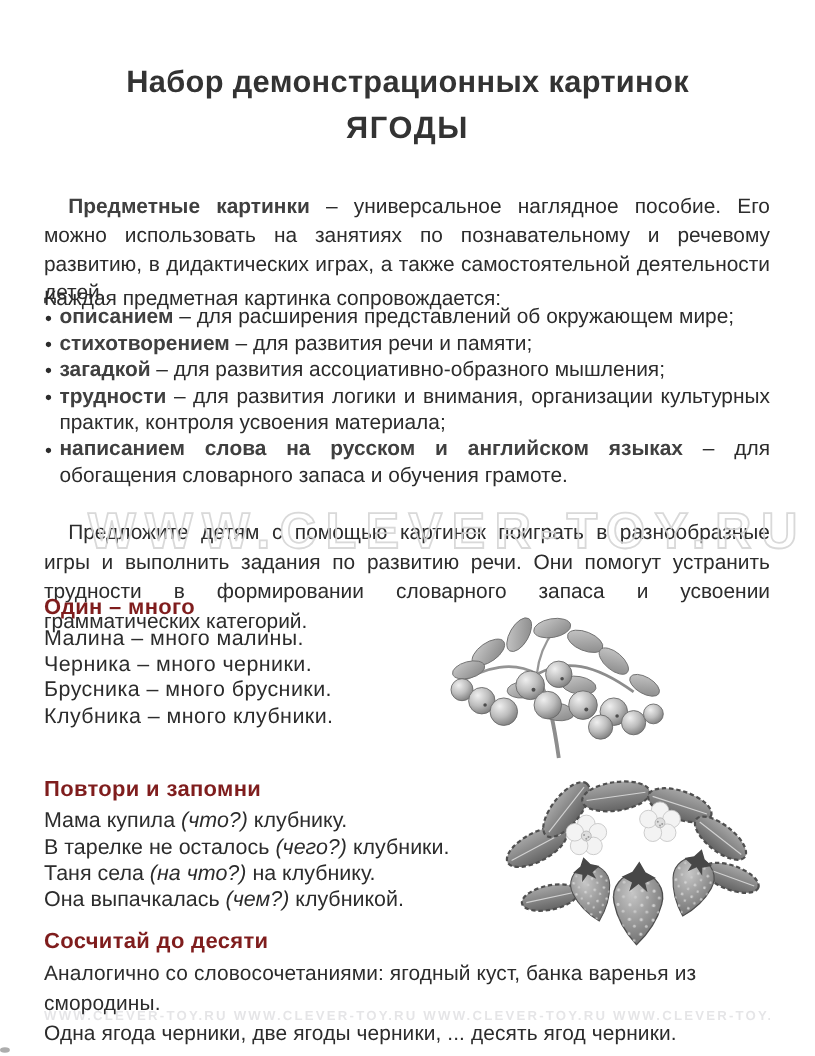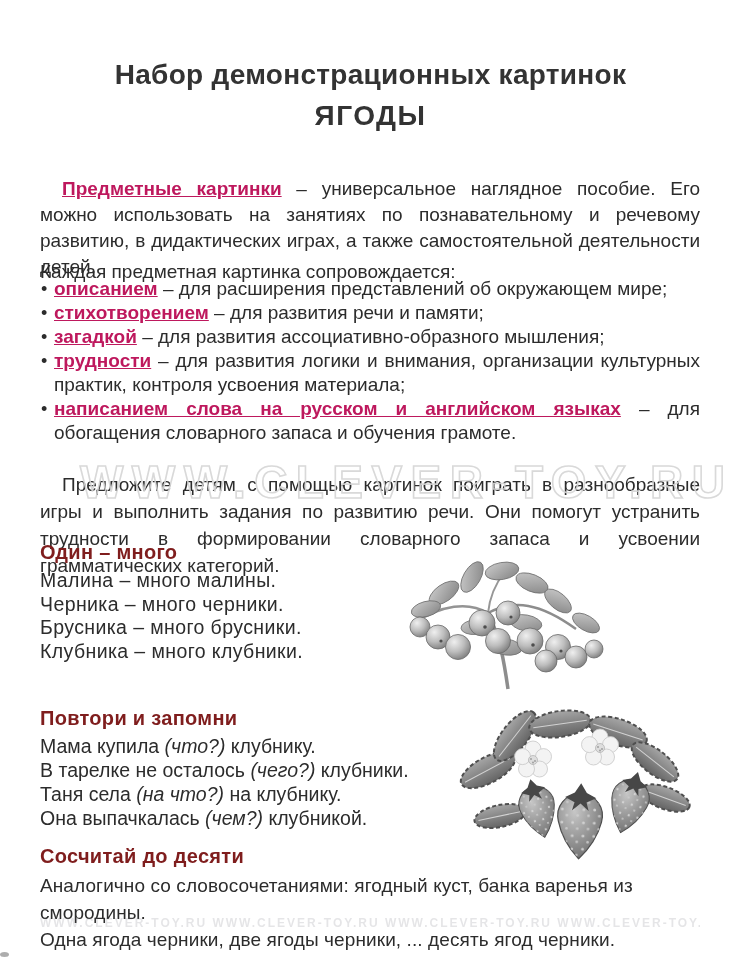--- a/index.html
+++ b/index.html
@@ -7,21 +7,21 @@
     position:relative; width:741px; height:960px; background:#ffffff;
     font-family:"Liberation Sans", sans-serif; color:#2c2c2c; overflow:hidden;
   }
   
   .title-block { position:absolute; top:54px; left:0; width:741px; text-align:center; font-weight:700; color:#333333; }
   .title-line1 { font-size:28px; line-height:42px; letter-spacing:0.3px; }
   .title-line2 { font-size:28px; line-height:40px; letter-spacing:1.5px; }
 
   
   .para { position:absolute; left:40px; width:660px; font-size:19px; line-height:26px; text-align:justify; }
-  b { font-weight:700; color:#be185d;text-decoration:underline; }
+  b { font-weight:700; color:#404040; }
   #intro { top:157px; text-indent:22px; }
   #list-intro { top:240px; text-align:left; }
   #bullets { position:absolute; left:40px; top:277px; width:660px; margin:0; padding:0; list-style:none; }
   #bullets li { position:relative; padding-left:14px; font-size:19px; line-height:24px; text-align:justify; }
   #bullets li::before { content:"\2022"; position:absolute; left:1px; top:0; font-size:18px; color:#2c2c2c; }
   #suggestion { top:452px; text-indent:22px; line-height:27px; }
 
   .sec-heading { position:absolute; left:40px; font-size:20px; font-weight:700; color:#7f1d1d; letter-spacing:0.3px; }
   .sec-list { position:absolute; left:40px; width:430px; font-size:19.5px; color:#2c2c2c; }
   #one-many-heading { top:541px; }

